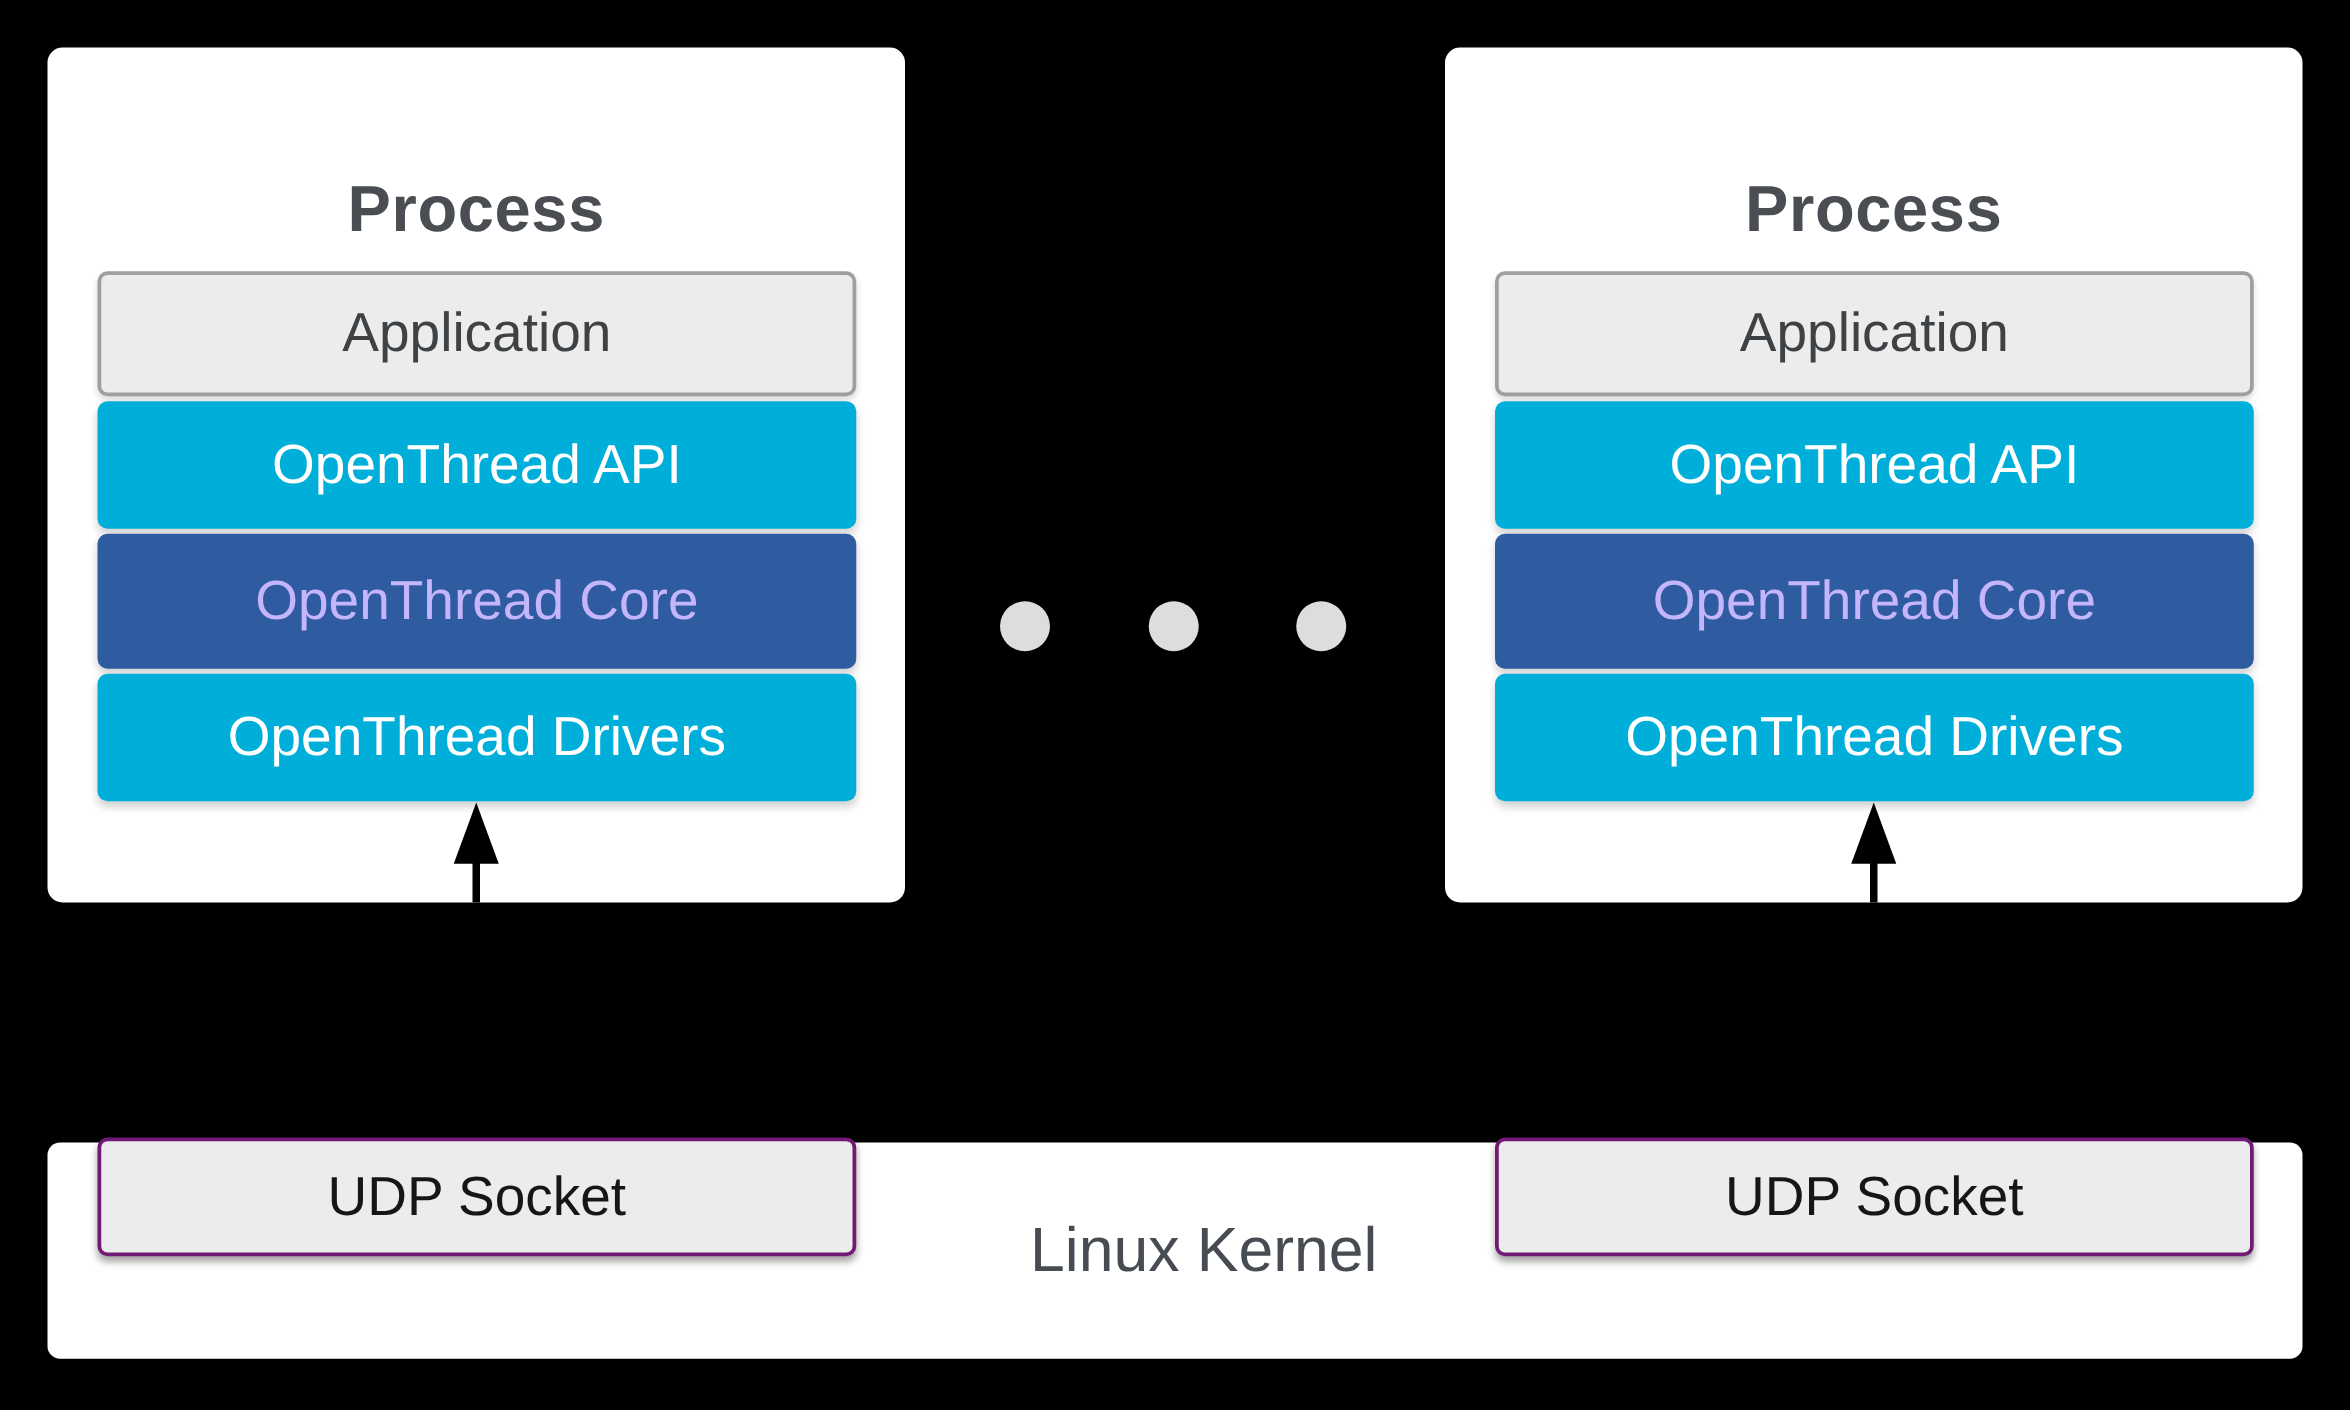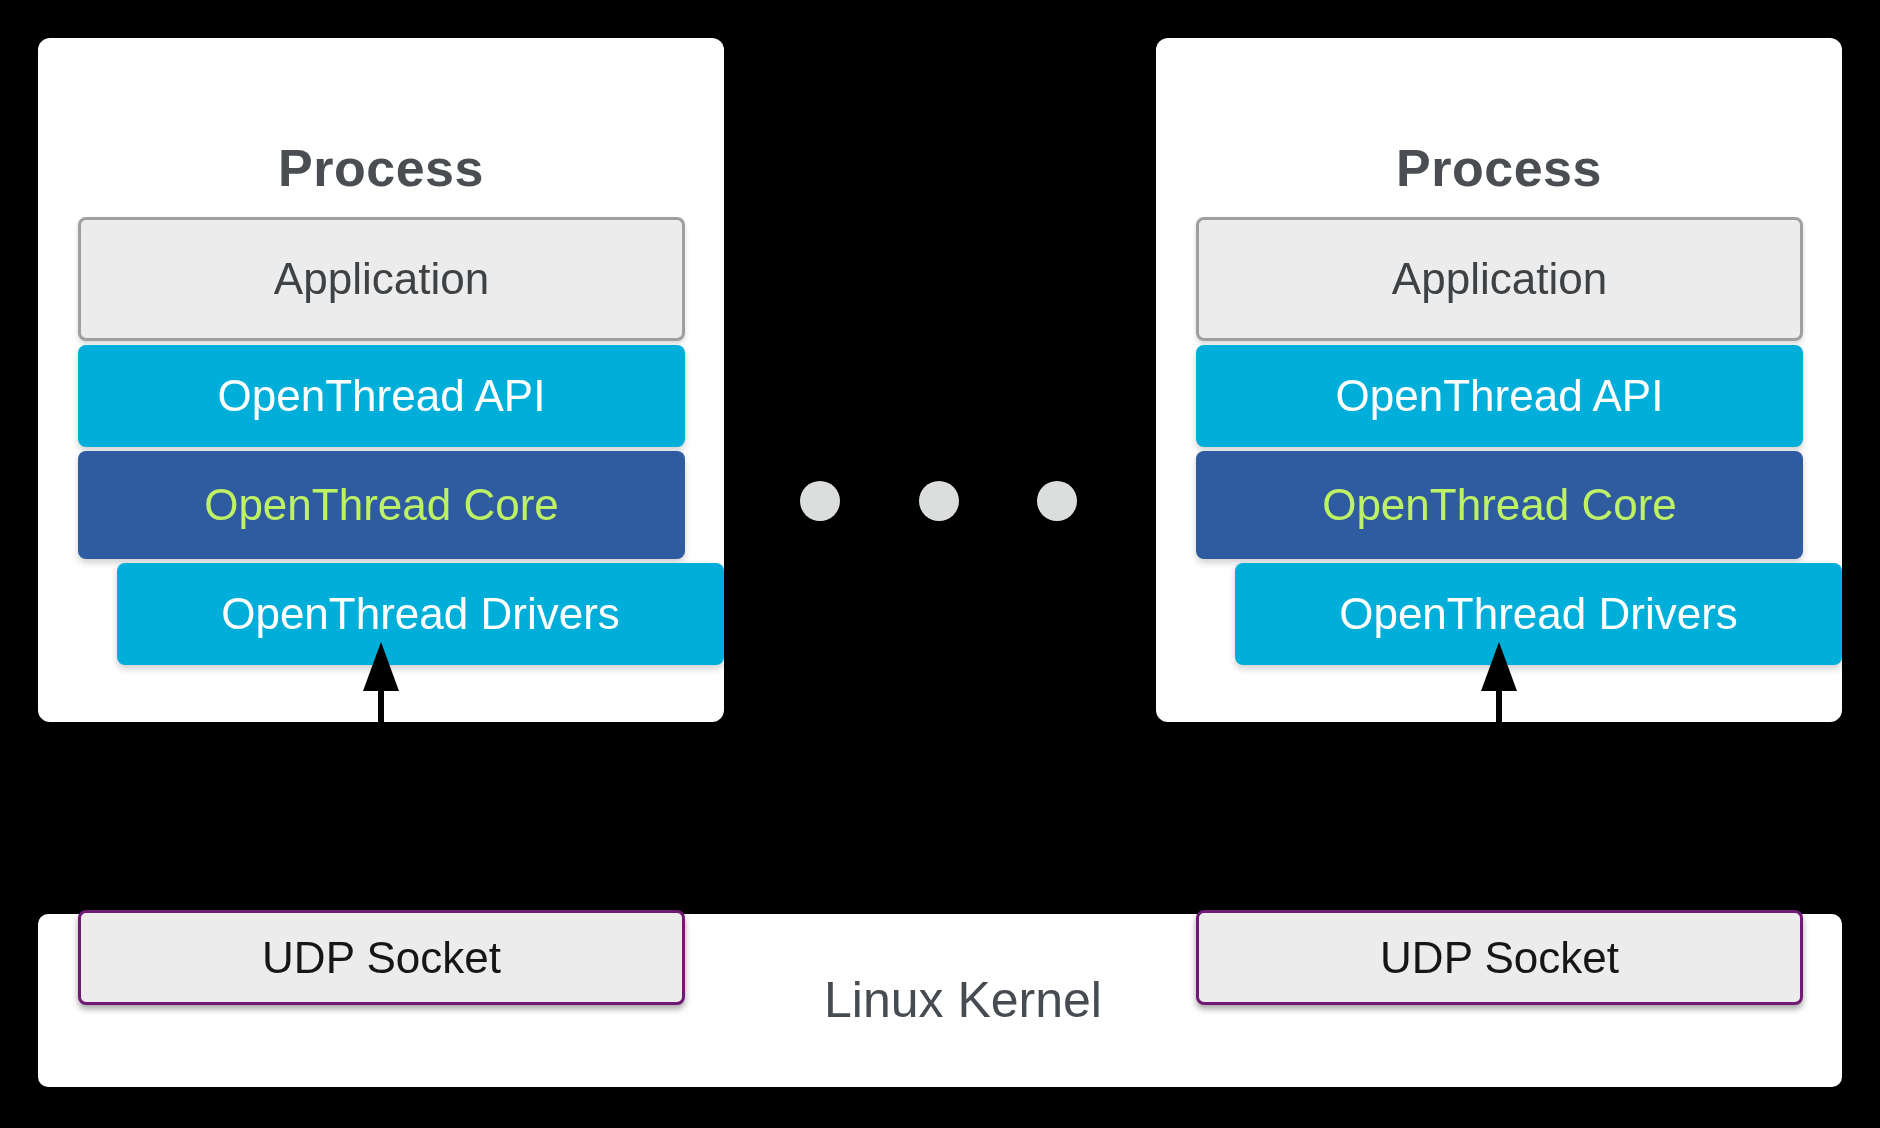--- a/index.html
+++ b/index.html
@@ -53,33 +53,33 @@
     width: 100%;
     border-radius: 8px;
     display: flex;
     align-items: center;
     justify-content: center;
     font-size: 44px;
     margin-bottom: 4px;
     box-shadow: 0 4px 7px rgba(0,0,0,0.18);
   }
   .layer.gray {
-    height: 124px;
+    height: 100px;
     background: #ECECEC;
     border: 3px solid #9F9F9F;
     color: #3F4245;
     box-shadow: 0 3px 5px rgba(0,0,0,0.15);
   }
   .layer.cyan {
     background: #00AFD9;
     color: #ffffff;
   }
   .layer.api     { height: 102px; justify-content: center; }
-  .layer.core    { height: 108px; background: #2F5BA1; color: #bef264; }
-  .layer.drivers { height: 102px; margin-left: 39px; }
+  .layer.core    { height: 108px; background: #2F5BA1; color: #c4b5fd; }
+  .layer.drivers { height: 102px; }
 
   
   .arrow-up {
     position: absolute;
     bottom: 0;
     left: 50%;
     transform: translateX(-50%);
     width: 36px;
     height: 80px;
   }

